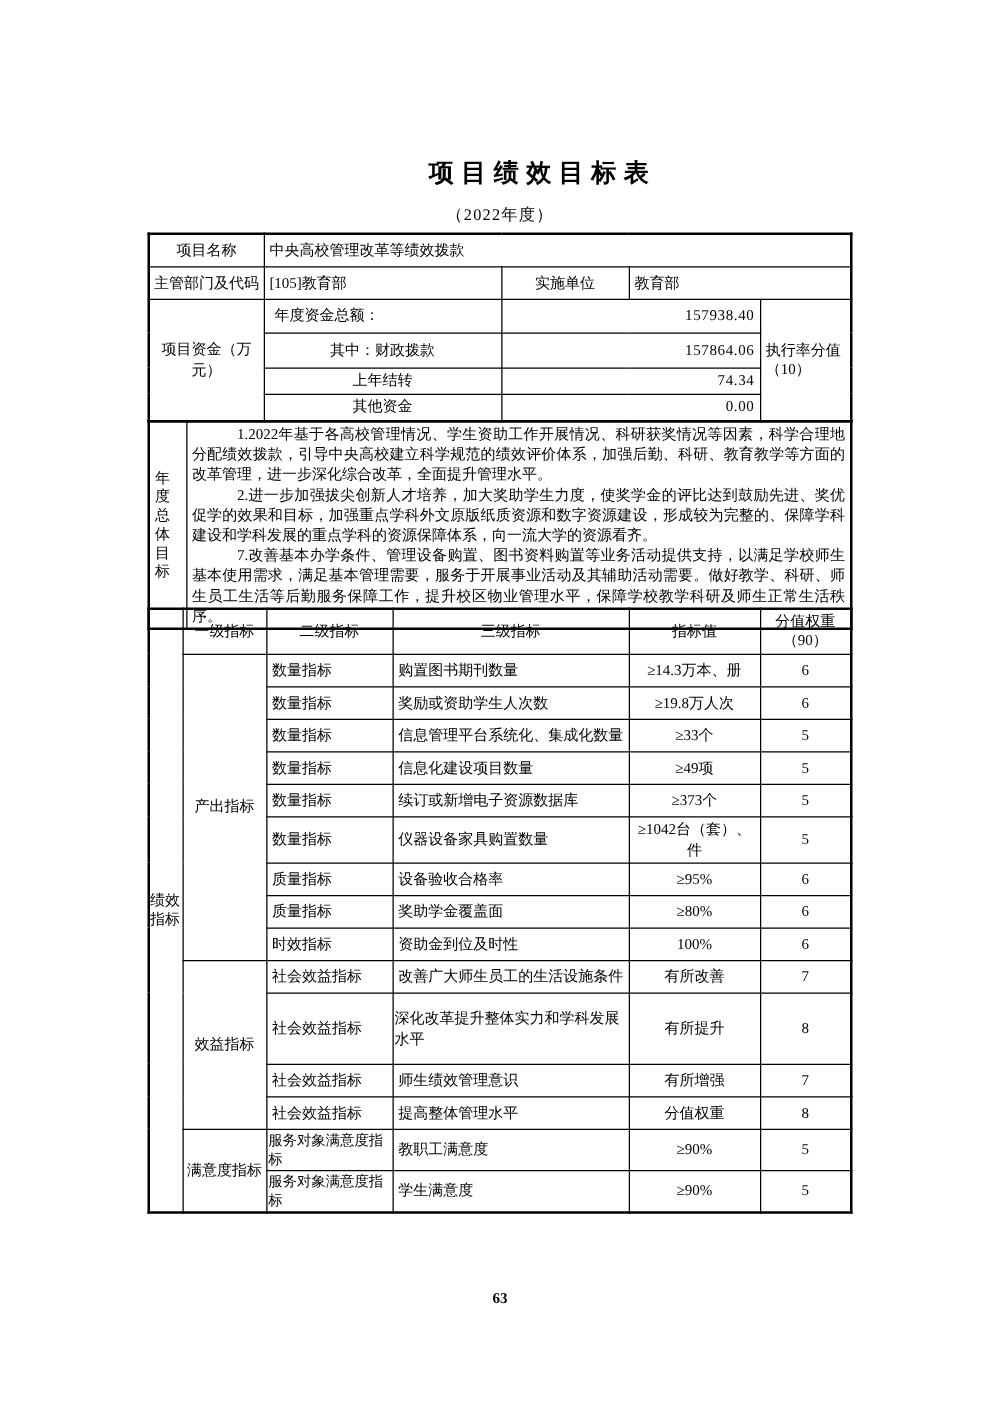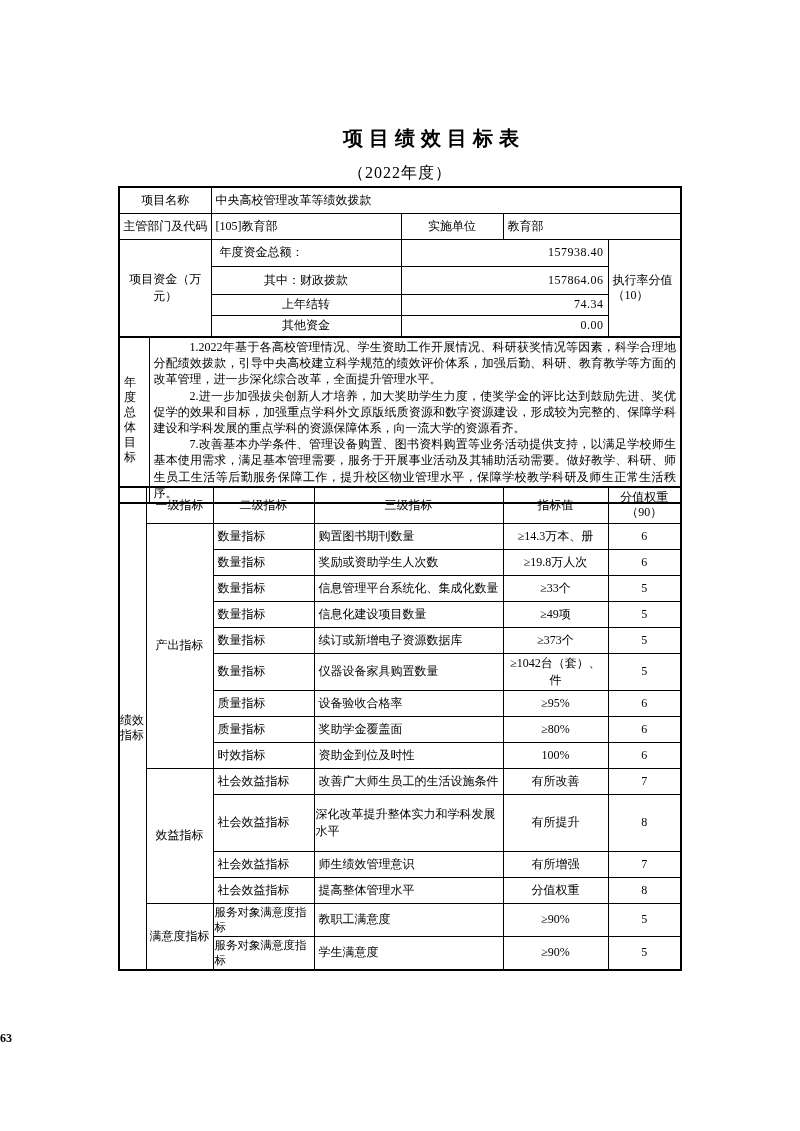--- a/index.html
+++ b/index.html
@@ -7,40 +7,40 @@
     position:relative; width:800px; height:1131px; background:#ffffff;
     font-family:"Liberation Serif","DejaVu Serif",serif; color:#000;
     overflow:hidden;
   }
   .doc-title {
     position:absolute; top:125px; left:0; width:800px; text-align:center;
     font-size:20px; font-weight:bold; letter-spacing:6px;margin-left:34px;
   }
   .doc-subtitle {
     position:absolute; top:163px; left:0; width:800px; text-align:center;
-    font-size:16px; letter-spacing:1px;
+    font-size:13px; letter-spacing:1px;
   }
   table { border-collapse:collapse; table-layout:fixed; }
   .tbl { position:absolute; left:118px; width:562px; border:2px solid #000; }
   .tbl td, .tbl th { border:1px solid #000; font-size:12px; font-weight:normal;
     padding:1px 4px; overflow:hidden; word-break:break-all; vertical-align:middle; }
   .tblA { top:186px; }
   .tblB { top:336px; }
   .tblC { top:486px; }
   .c { text-align:center; }
   .l { text-align:left; }
   .b { font-weight:bold; }
   .num { text-align:right; font-weight:bold; padding-right:8px; letter-spacing:0.5px; }
   .stack { line-height:15px; text-align:left; padding:0 1px; }
   .goal-text { padding:8px 10px 4px 10px; vertical-align:top; }
   .goal-text p { margin:0; text-indent:3em; text-align:justify; line-height:16.2px;
     font-size:12px; }
   .hdr2 { line-height:15px; }
   .pageno {
-    position:absolute; top:1031px; left:0; width:800px; 
+    position:absolute; top:1031px; left:0; width:800px; text-align:center;
     font-size:12px; font-weight:bold;
   }
 </style>
 </head>
 <body>
 
 <div class="page">
 
   <div class="doc-title">项目绩效目标表</div>
   <div class="doc-subtitle">（2022年度）</div>

